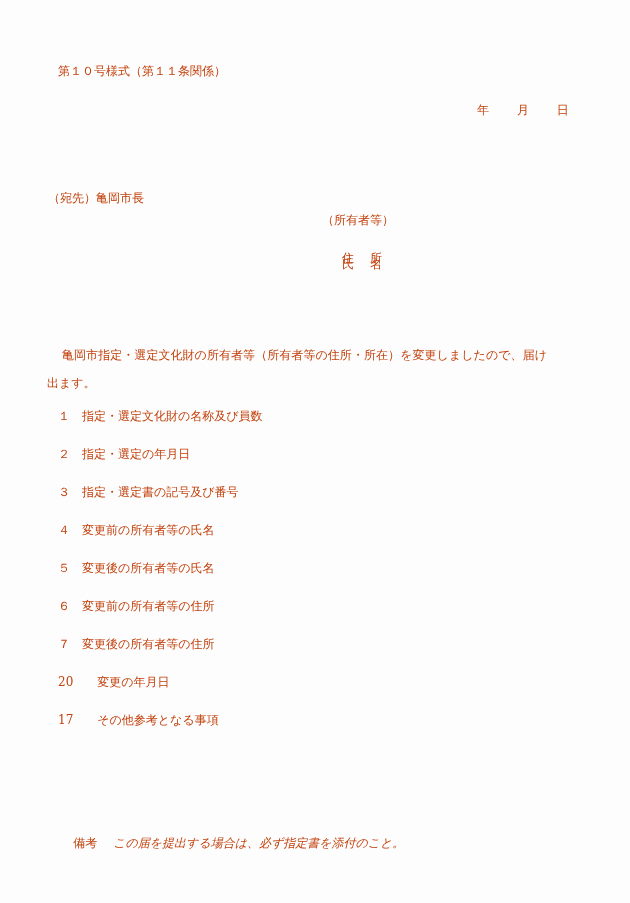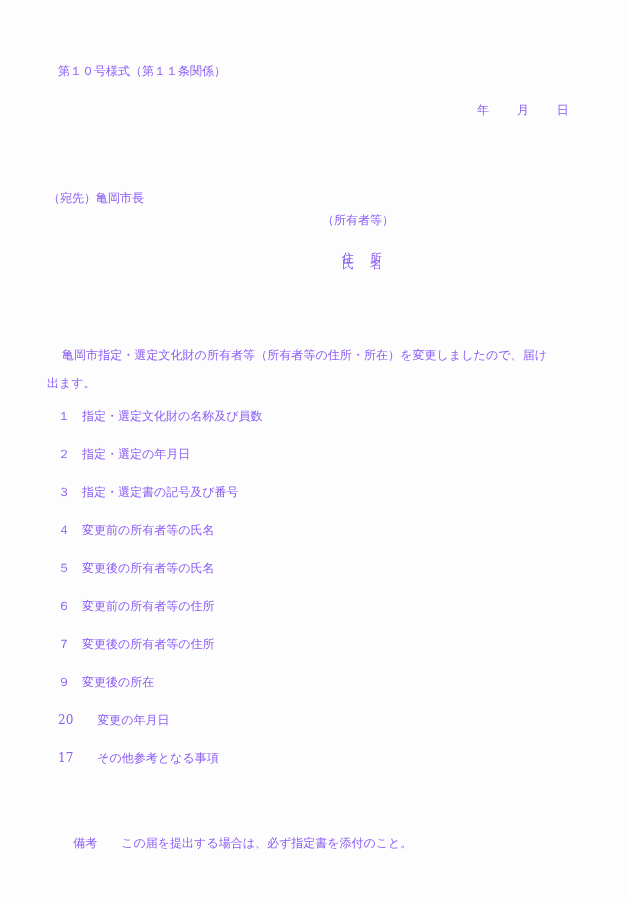--- a/index.html
+++ b/index.html
@@ -7,21 +7,21 @@
     margin: 0;
     padding: 0;
     background: #e8e8e8;
   }
   .page {
     position: relative;
     width: 630px;
     height: 903px;
     margin: 0 auto;
     background: #fdfdfd;
-    color: #8b5cf6;
+    color: #c2410c;
     font-family: "DejaVu Serif", "Liberation Serif", serif;
     font-size: 12px;
     line-height: 17px;
     overflow: hidden;
     -webkit-font-smoothing: antialiased;
   }
   .line {
     position: absolute;
     white-space: pre;
   }
@@ -51,21 +51,21 @@
     height: 38px;
     line-height: 38px;
     white-space: pre;
   }
   .remark {
     position: absolute;
     left: 58px;
     top: 818px;
     white-space: pre;
   }
-  .remark-text { margin-left: 24px; }
+  .remark-text { margin-left: 16px; font-style: italic; }
 </style>
 </head>
 <body>
 
 <div class="page">
 
   <div class="line form-number">第１０号様式（第１１条関係）</div>
 
   <div class="line date-line">年　　月　　日</div>
 
@@ -81,21 +81,20 @@
   <div class="paragraph">亀岡市指定・選定文化財の所有者等（所有者等の住所・所在）を変更しましたので、届け出ます。</div>
 
   <div class="items">
     <div class="item">１　指定・選定文化財の名称及び員数</div>
     <div class="item">２　指定・選定の年月日</div>
     <div class="item">３　指定・選定書の記号及び番号</div>
     <div class="item">４　変更前の所有者等の氏名</div>
     <div class="item">５　変更後の所有者等の氏名</div>
     <div class="item">６　変更前の所有者等の住所</div>
     <div class="item">７　変更後の所有者等の住所</div>
-    <div class="item">９　変更後の所在</div>
     <div class="item">20　　変更の年月日</div>
     <div class="item">17　　その他参考となる事項</div>
   </div>
 
   <div class="remark">
     <span>備考</span><span class="remark-text">この届を提出する場合は、必ず指定書を添付のこと。</span>
   </div>
 
 </div>
 

